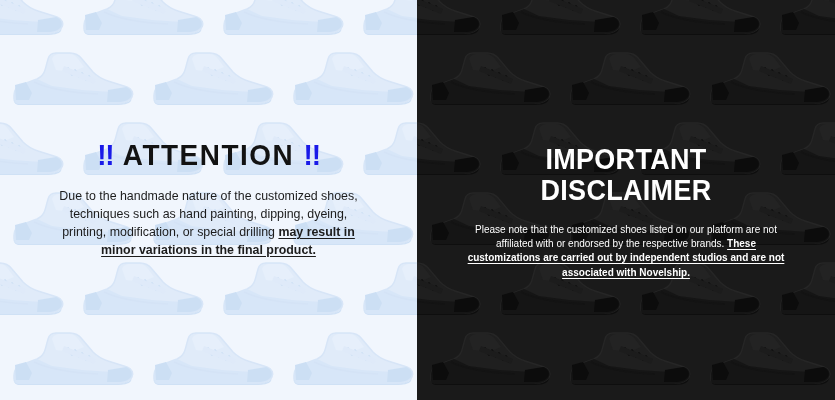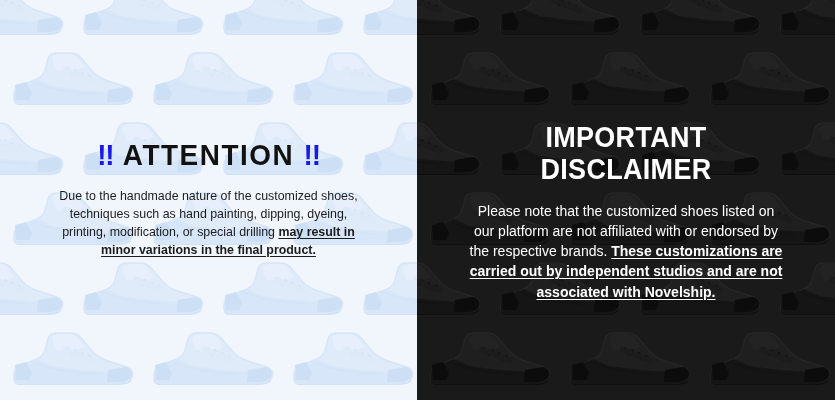--- a/index.html
+++ b/index.html
@@ -112,21 +112,21 @@
   }
   .panel-left .body-copy {
     color: #1c1c1c;
     max-width: 300px;
     margin: 0 auto;
   }
   .panel-right .body-copy {
     color: #ffffff;
     max-width: 318px;
     margin: 0 auto;
-    font-size: 14px;
+    font-size: 10px;
   }
 
   .emph {
     font-weight: bold;
     text-decoration: underline;
     text-underline-offset: 2px;
   }
 </style>
 </head>
 <body>

